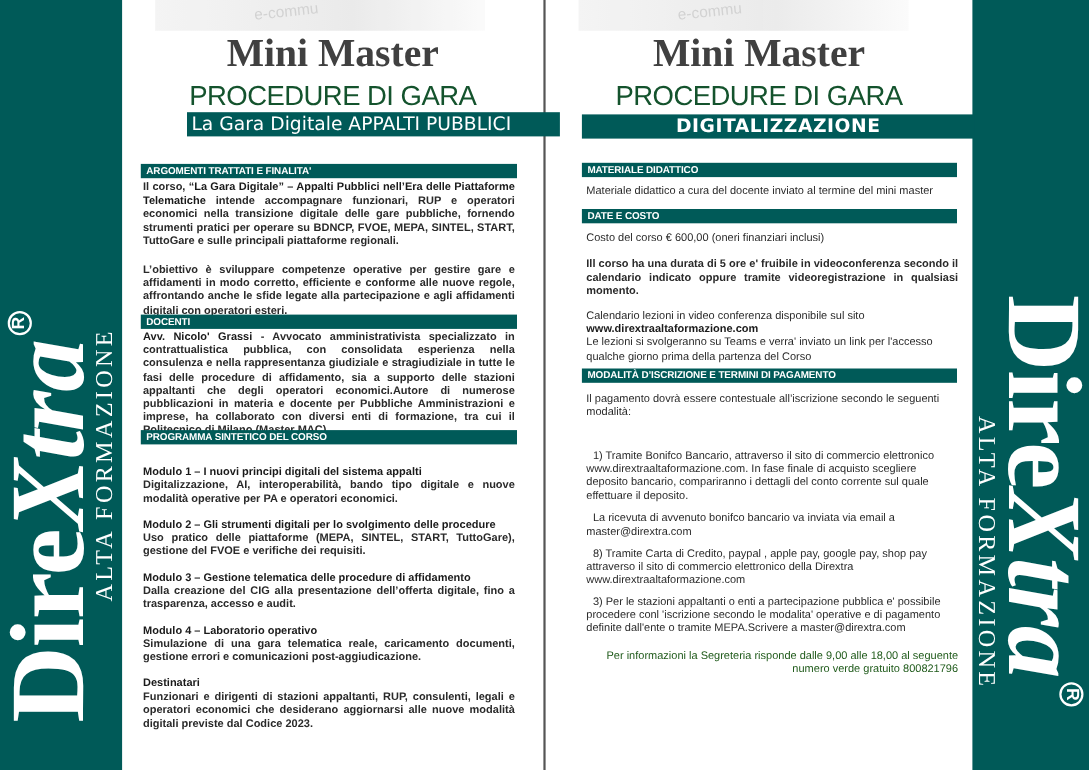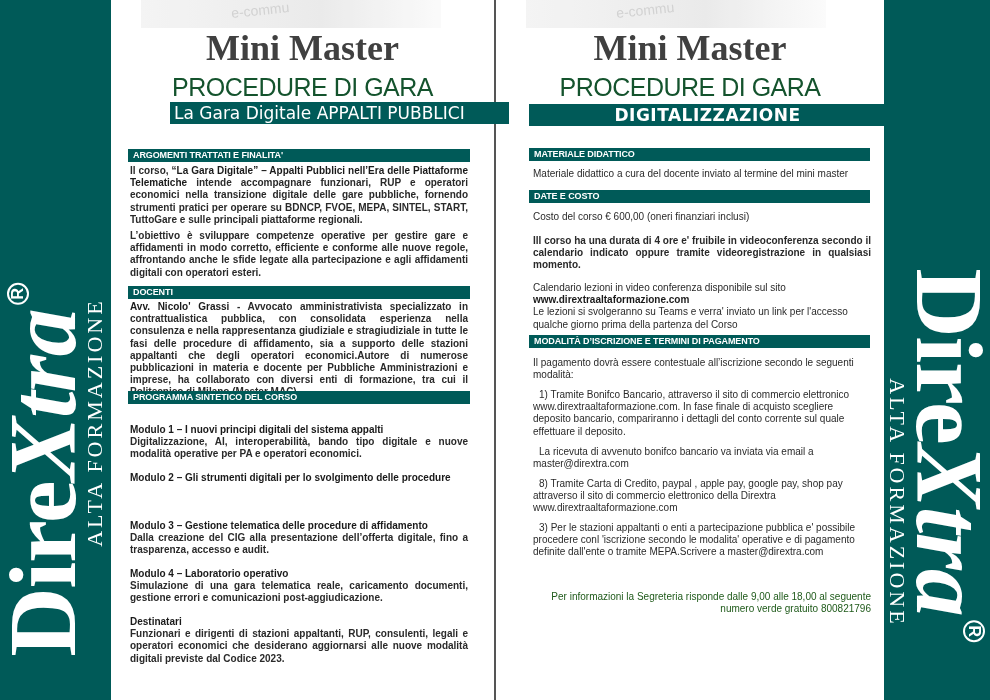--- a/index.html
+++ b/index.html
@@ -38,21 +38,21 @@
   .sec-head { position: absolute; height: 13px; background: #005a58; color: #fff; font-size: 9px; font-weight: bold; line-height: 13px; padding-left: 5px; letter-spacing: -.1px; }
   .page.left .sec-head { left: 17px; width: 342px; }
   .page.right .sec-head { left: 33px; width: 341px; }
 
   .txt { position: absolute; font-size: 10px; line-height: 12.2px; color: #2a2a2a; }
   .page.left .txt { left: 19px; width: 338px; }
   .page.right .txt { left: 37px; width: 338px; }
   .just { text-align: justify; text-align-last: left; font-weight: bold; }
   .txt b { color: #1a1a1a; }
   .green { color: #1f5a1a !important; font-weight: normal; text-align: right; }
-  .indent { text-indent: 6px; }
+  .indent { text-indent: 6px; margin-top: 20px; }
 </style>
 </head>
 <body>
 
 <div class="band left">
   <div class="brand-rot">
     <div class="brand-wrap">
       <div class="brand-name"><span>Dire</span><span class="x">X</span><span class="x">tra</span><span class="brand-reg">R</span></div>
       <div class="brand-sub">ALTA FORMAZIONE</div>
     </div>
@@ -75,50 +75,50 @@
     <div class="hero-bg">
         <span>e-commu</span>
       </div>
     <div class="hero-title">Mini Master</div>
     <div class="hero-sub">PROCEDURE DI GARA</div>
   </div>
   <div class="banner">La Gara Digitale APPALTI PUBBLICI</div>
 
   <div class="sec-head" style="top:149px">ARGOMENTI TRATTATI E FINALITA'</div>
   <div class="txt just" style="top:165px"><span>Il corso, </span><b>“La Gara Digitale” – Appalti Pubblici nell’Era delle Piattaforme Telematiche</b><span> intende accompagnare funzionari, RUP e operatori economici nella transizione digitale delle gare pubbliche, fornendo strumenti pratici per operare su BDNCP, FVOE, MEPA, SINTEL, START, TuttoGare e sulle principali piattaforme regionali.</span></div>
-  <div class="txt just" style="top:230px">L’obiettivo è sviluppare competenze operative per gestire gare e affidamenti in modo corretto, efficiente e conforme alle nuove regole, affrontando anche le sfide legate alla partecipazione e agli affidamenti digitali con operatori esteri.</div>
+  <div class="txt just" style="top:240px">L’obiettivo è sviluppare competenze operative per gestire gare e affidamenti in modo corretto, efficiente e conforme alle nuove regole, affrontando anche le sfide legate alla partecipazione e agli affidamenti digitali con operatori esteri.</div>
 
   <div class="sec-head" style="top:286px">DOCENTI</div>
   <div class="txt just" style="top:301px"><b>Avv. Nicolo' Grassi</b><span> - Avvocato amministrativista specializzato in contrattualistica pubblica, con consolidata esperienza nella consulenza e nella rappresentanza giudiziale e stragiudiziale in tutte le fasi delle procedure di affidamento, sia a supporto delle stazioni appaltanti che degli operatori economici.Autore di numerose pubblicazioni in materia e docente per Pubbliche Amministrazioni e imprese, ha collaborato con diversi enti di formazione, tra cui il Politecnico di Milano (Master MAC).</span></div>
 
   <div class="sec-head" style="top:391px">PROGRAMMA SINTETICO DEL CORSO</div>
 
   <div class="txt just" style="top:424px"><b>Modulo 1 – I nuovi principi digitali del sistema appalti</b><br><span>Digitalizzazione, AI, interoperabilità, bando tipo digitale e nuove modalità operative per PA e operatori economici.</span></div>
-  <div class="txt just" style="top:472px"><b>Modulo 2 – Gli strumenti digitali per lo svolgimento delle procedure</b><br></div>
+  <div class="txt just" style="top:472px"><b>Modulo 2 – Gli strumenti digitali per lo svolgimento delle procedure</b><br><span>Uso pratico delle piattaforme (MEPA, SINTEL, START, TuttoGare), gestione del FVOE e verifiche dei requisiti.</span></div>
   <div class="txt just" style="top:520px"><b>Modulo 3 – Gestione telematica delle procedure di affidamento</b><br><span>Dalla creazione del CIG alla presentazione dell’offerta digitale, fino a trasparenza, accesso e audit.</span></div>
   <div class="txt just" style="top:568px"><b>Modulo 4 – Laboratorio operativo</b><br><span>Simulazione di una gara telematica reale, caricamento documenti, gestione errori e comunicazioni post-aggiudicazione.</span></div>
   <div class="txt just" style="top:616px"><b>Destinatari</b><br><span>Funzionari e dirigenti di stazioni appaltanti, RUP, consulenti, legali e operatori economici che desiderano aggiornarsi alle nuove modalità digitali previste dal Codice 2023.</span></div>
 </div>
 
 <div class="page right">
   <div class="hero">
     <div class="hero-bg">
         <span>e-commu</span>
       </div>
     <div class="hero-title">Mini Master</div>
     <div class="hero-sub">PROCEDURE DI GARA</div>
   </div>
   <div class="banner">DIGITALIZZAZIONE</div>
 
   <div class="sec-head" style="top:148px">MATERIALE DIDATTICO</div>
   <div class="txt" style="top:168px">Materiale didattico a cura del docente inviato al termine del mini master</div>
 
   <div class="sec-head" style="top:190px">DATE E COSTO</div>
   <div class="txt" style="top:211px">Costo del corso € 600,00 (oneri finanziari inclusi)</div>
-  <div class="txt just" style="top:235px">Ill corso ha una durata di 4 ore e' fruibile in videoconferenza secondo il calendario indicato oppure tramite videoregistrazione in qualsiasi momento.</div>
+  <div class="txt just" style="top:235px">Ill corso ha una durata di 5 ore e' fruibile in videoconferenza secondo il calendario indicato oppure tramite videoregistrazione in qualsiasi momento.</div>
   <div class="txt" style="top:282px"><span>Calendario lezioni in video conferenza disponibile sul sito</span><br><b>www.dirextraaltaformazione.com</b><br><span>Le lezioni si svolgeranno su Teams e verra' inviato un link per l'accesso qualche giorno prima della partenza del Corso</span></div>
 
   <div class="sec-head" style="top:335px">MODALITÀ D’ISCRIZIONE E TERMINI DI PAGAMENTO</div>
   <div class="txt" style="top:357px">Il pagamento dovrà essere contestuale all’iscrizione secondo le seguenti modalità:</div>
   <div class="txt indent" style="top:389px">1) Tramite Bonifco Bancario, attraverso il sito di commercio elettronico www.dirextraaltaformazione.com. In fase finale di acquisto scegliere deposito bancario, compariranno i dettagli del conto corrente sul quale effettuare il deposito.</div>
   <div class="txt indent" style="top:446px">La ricevuta di avvenuto bonifco bancario va inviata via email a master@dirextra.com</div>
   <div class="txt indent" style="top:478px">8) Tramite Carta di Credito, paypal , apple pay, google pay, shop pay attraverso il sito di commercio elettronico della Dirextra www.dirextraaltaformazione.com</div>
   <div class="txt indent" style="top:522px">3) Per le stazioni appaltanti o enti a partecipazione pubblica e' possibile procedere conl 'iscrizione secondo le modalita' operative e di pagamento definite dall'ente o tramite MEPA.Scrivere a master@dirextra.com</div>
 
   <div class="txt green" style="top:591px">Per informazioni la Segreteria risponde dalle 9,00 alle 18,00 al seguente numero verde gratuito 800821796</div>

